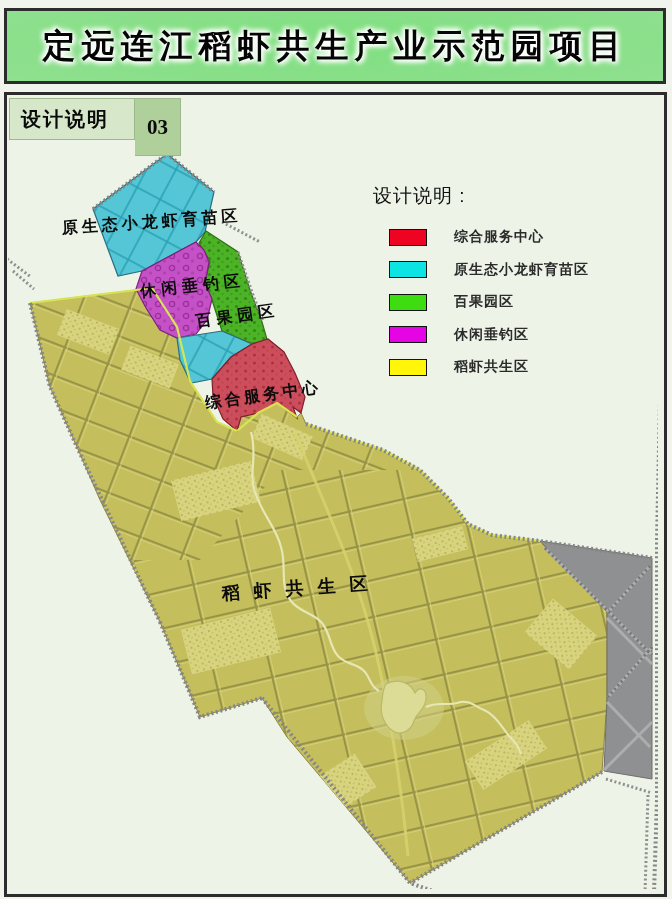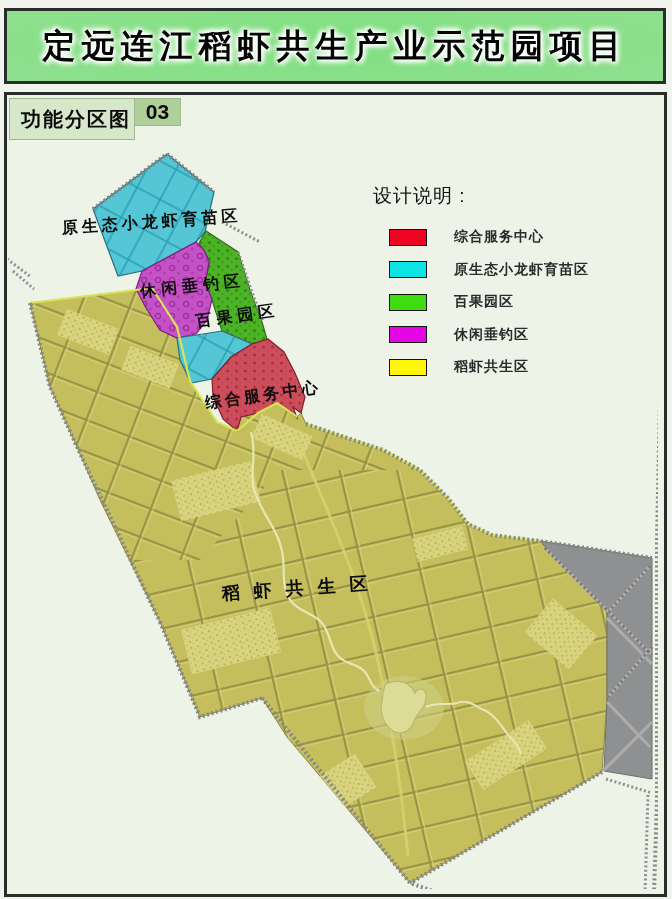--- a/index.html
+++ b/index.html
@@ -25,23 +25,23 @@
     position:absolute;left:4px;top:92px;width:657px;height:799px;
     border:3px solid #2c2c2c;background:#edf3e7;
   }
   .map-header{position:absolute;left:2px;top:3px;height:42px;display:flex;z-index:5;}
   .map-header .hd-label{
     width:126px;height:42px;background:#d7e7ca;border:1px solid #9db88c;
     font-size:20px;font-weight:bold;color:#0a0a0a;letter-spacing:2px;
     display:flex;align-items:center;padding-left:11px;box-sizing:border-box;
   }
   .map-header .hd-number{
-    width:46px;height:28px;background:#b0d09b;border:1px solid #9db88c;border-left:none;
+    width:46px;height:58px;background:#b0d09b;border:1px solid #9db88c;border-left:none;
     font-size:21px;font-weight:bold;color:#0a0a0a;
-    display:flex;align-items:center;justify-content:center;box-sizing:border-box;
+    display:flex;align-items:center;justify-content:center;box-sizing:border-box;font-family:Liberation Serif, serif;
   }
 
   
   .legend{position:absolute;left:368px;top:183px;width:290px;z-index:6;}
   .legend .legend-title{font-size:19px;font-weight:normal;color:#111;letter-spacing:1px;margin:0 0 12px 5px;}
   .legend .legend-row{display:flex;align-items:center;height:32.5px;padding-left:21px;}
   .legend .swatch{width:38px;height:17px;border:1.5px solid #101010;box-sizing:border-box;margin-right:27px;flex:0 0 auto;}
   .legend .legend-label{font-size:14px;font-weight:bold;color:#2b2b2b;letter-spacing:1px;white-space:nowrap;}
 
   
@@ -55,21 +55,21 @@
 <body>
 
 <div class="page">
 
   <div class="title-bar">
     <div class="title">定远连江稻虾共生产业示范园项目</div>
   </div>
 
   <div class="map-frame">
     <div class="map-header">
-      <div class="hd-label">功能分区图</div>
+      <div class="hd-label">设计说明</div>
       <div class="hd-number">03</div>
     </div>
   </div>
 
   <svg class="map" viewBox="0 0 672 899" xmlns="http://www.w3.org/2000/svg">
     <defs>
       <clipPath id="frameClip">
           <rect x="8" y="96" width="650" height="793"></rect>
         </clipPath>
       <clipPath id="yellowClip">

